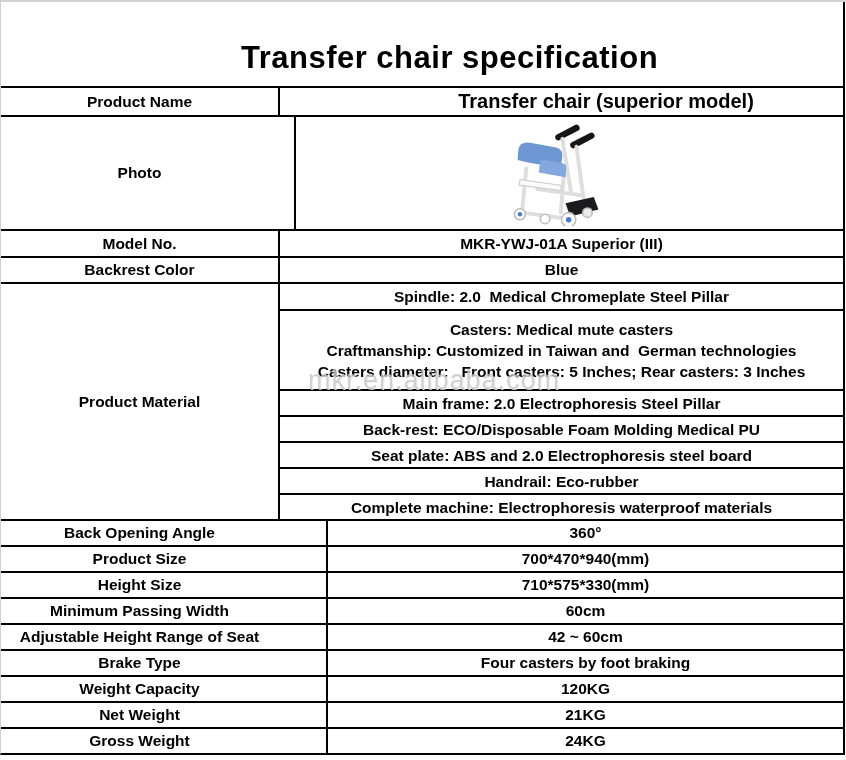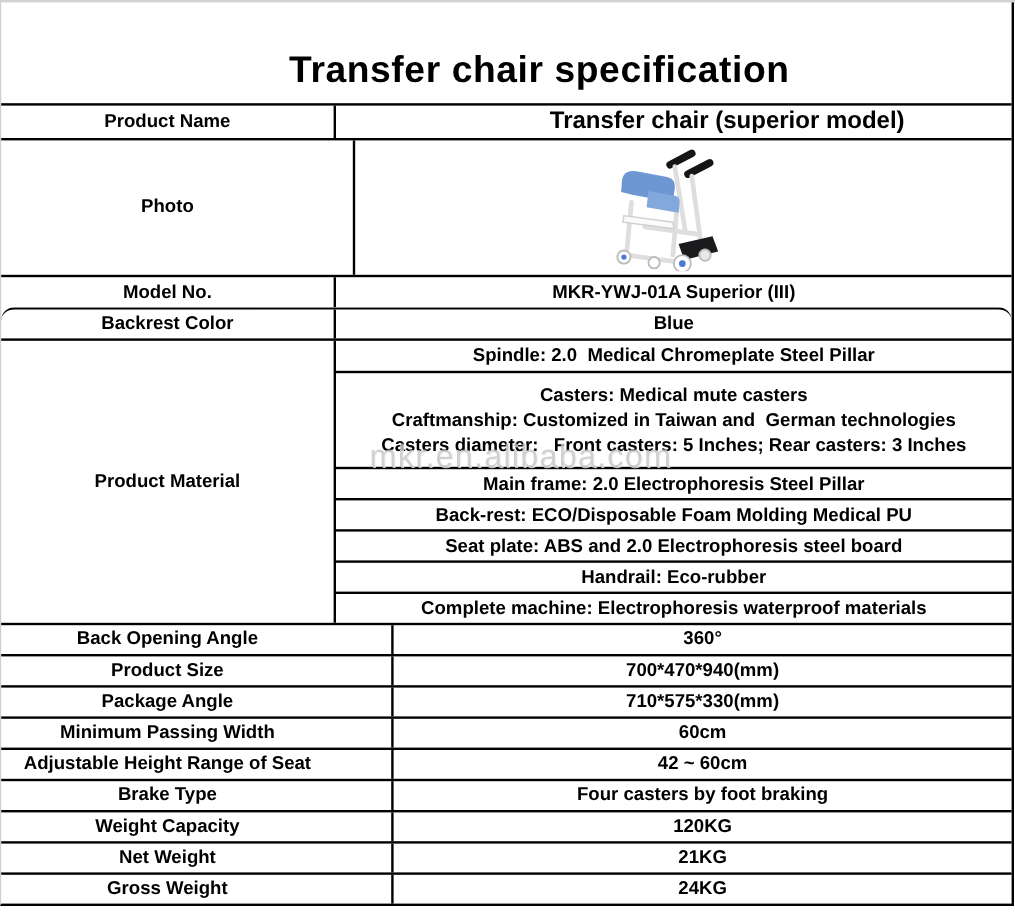--- a/index.html
+++ b/index.html
@@ -38,21 +38,21 @@
     display:flex; align-items:center; justify-content:center;
     font-weight:700; font-size:15.5px;
     white-space:pre-wrap; text-align:center;
   }
   .r-title   { height:84px; align-items:center; justify-content:center; }
   .title-text { width:100%; text-align:center; padding-left:55px; font-size:31px; font-weight:700; letter-spacing:.5px;margin-top:28px; }
   .r-pn      { height:29px; }
   .r-pn .value-cell { font-size:20px; padding-left:89px; }
   .r-photo   { height:114px;gap:16px; }
   .r-model   { height:27px; }
-  .r-back    { height:26px;border-radius:11px; }
+  .r-back    { height:26px; }
   .r-spec    { height:26px;gap:48px; }
   .r-material{ min-height:237px; }
   .material-rows { flex:1; border-left:2px solid #000; display:flex; flex-direction:column; }
   .material-row {
     display:flex; flex-direction:column; align-items:center; justify-content:center;
     font-weight:700; font-size:15.5px; text-align:center;
     border-top:2px solid #000;
   }
   .material-row.first { border-top:none; }
   .m-h25{height:25px} .m-h80{height:80px} .m-h26{height:26px}
@@ -165,21 +165,21 @@
 
     <div class="row r-spec">
       <div class="label-cell">Back Opening Angle</div>
       <div class="value-cell">360°</div>
     </div>
     <div class="row r-spec">
       <div class="label-cell">Product Size</div>
       <div class="value-cell">700*470*940(mm)</div>
     </div>
     <div class="row r-spec">
-      <div class="label-cell">Package Angle</div>
+      <div class="label-cell">Height Size</div>
       <div class="value-cell">710*575*330(mm)</div>
     </div>
     <div class="row r-spec">
       <div class="label-cell">Minimum Passing Width</div>
       <div class="value-cell">60cm</div>
     </div>
     <div class="row r-spec">
       <div class="label-cell">Adjustable Height Range of Seat</div>
       <div class="value-cell">42 ~ 60cm</div>
     </div>

